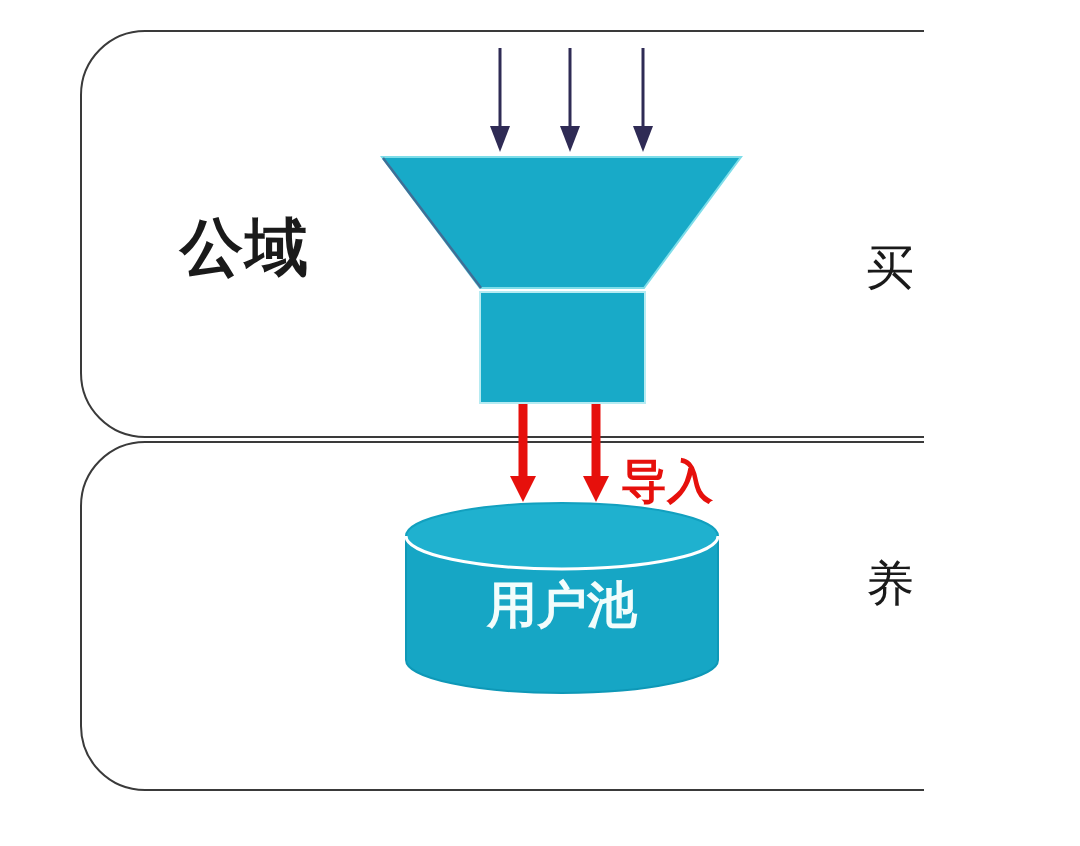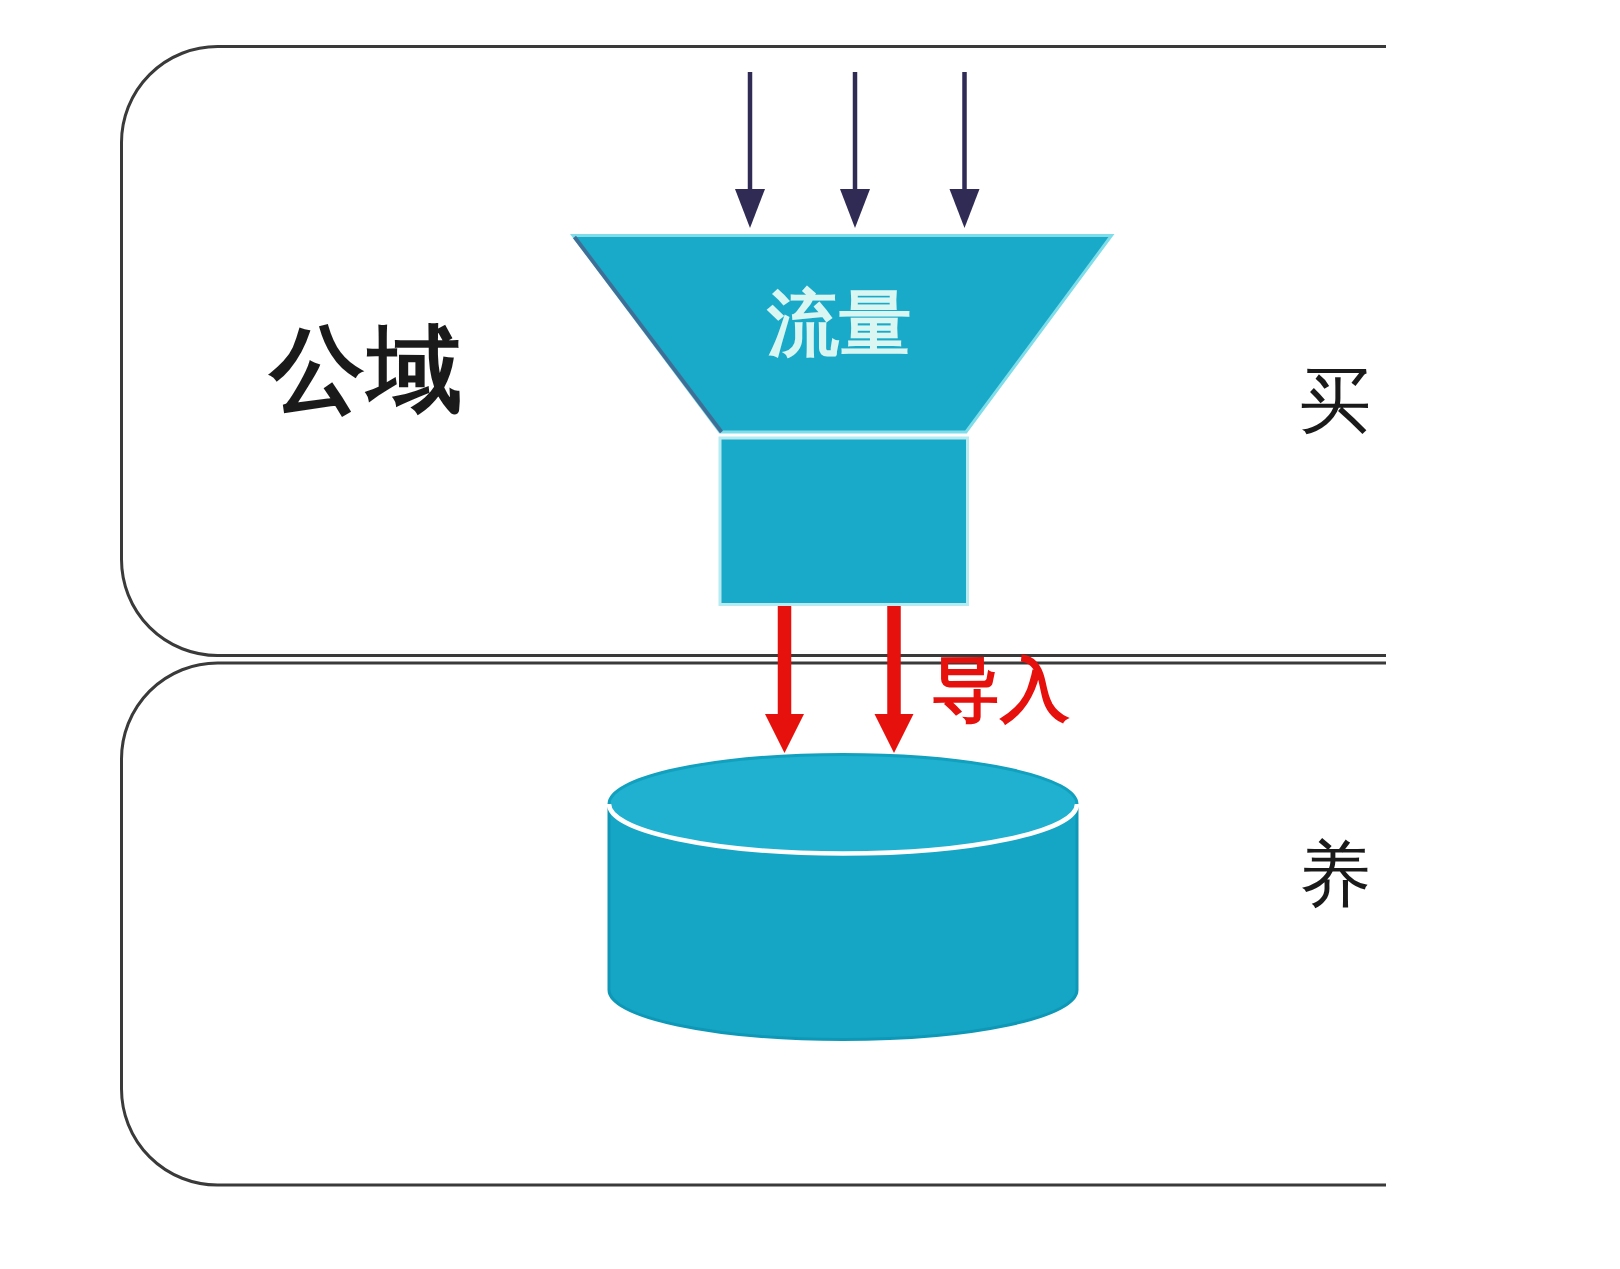--- a/index.html
+++ b/index.html
@@ -73,21 +73,21 @@
     width: 200px;
     text-align: center;
     font-size: 50px;
     font-weight: 700;
     color: #f2fdfc;
     line-height: 1;
     white-space: nowrap;
   }
   .import-label {
     position: absolute;
-    left: 621px; top: 436px;
+    left: 621px; top: 458px;
     font-size: 46px;
     font-weight: 800;
     color: #e6100c;
     line-height: 1;
     white-space: nowrap;
   }
 </style>
 </head>
 <body>
 
@@ -130,16 +130,16 @@
     <path d="M 406 536 L 406 660 A 156 33 0 0 0 718 660 L 718 536 A 156 33 0 0 1 406 536 Z" stroke="#0e98b7" stroke-width="2" fill="#16a6c5"></path>
     <ellipse cx="562" cy="536" rx="156" ry="33" stroke="#12a0bf" stroke-width="2" fill="#1fb1cf"></ellipse>
     <path d="M 406 536 A 156 33 0 0 0 718 536" fill="none" stroke-width="3" stroke="#ffffff"></path>
   </svg>
 
   <div class="big-label label-public">公域</div>
   <div class="action-label label-buy">买</div>
 
   <div class="action-label label-nurture">养</div>
 
-  <div class="funnel-label">流量</div>
   <div class="import-label">导入</div>
+  <div class="pool-label">用户池</div>
 
 </div>
 
 </body></html>

